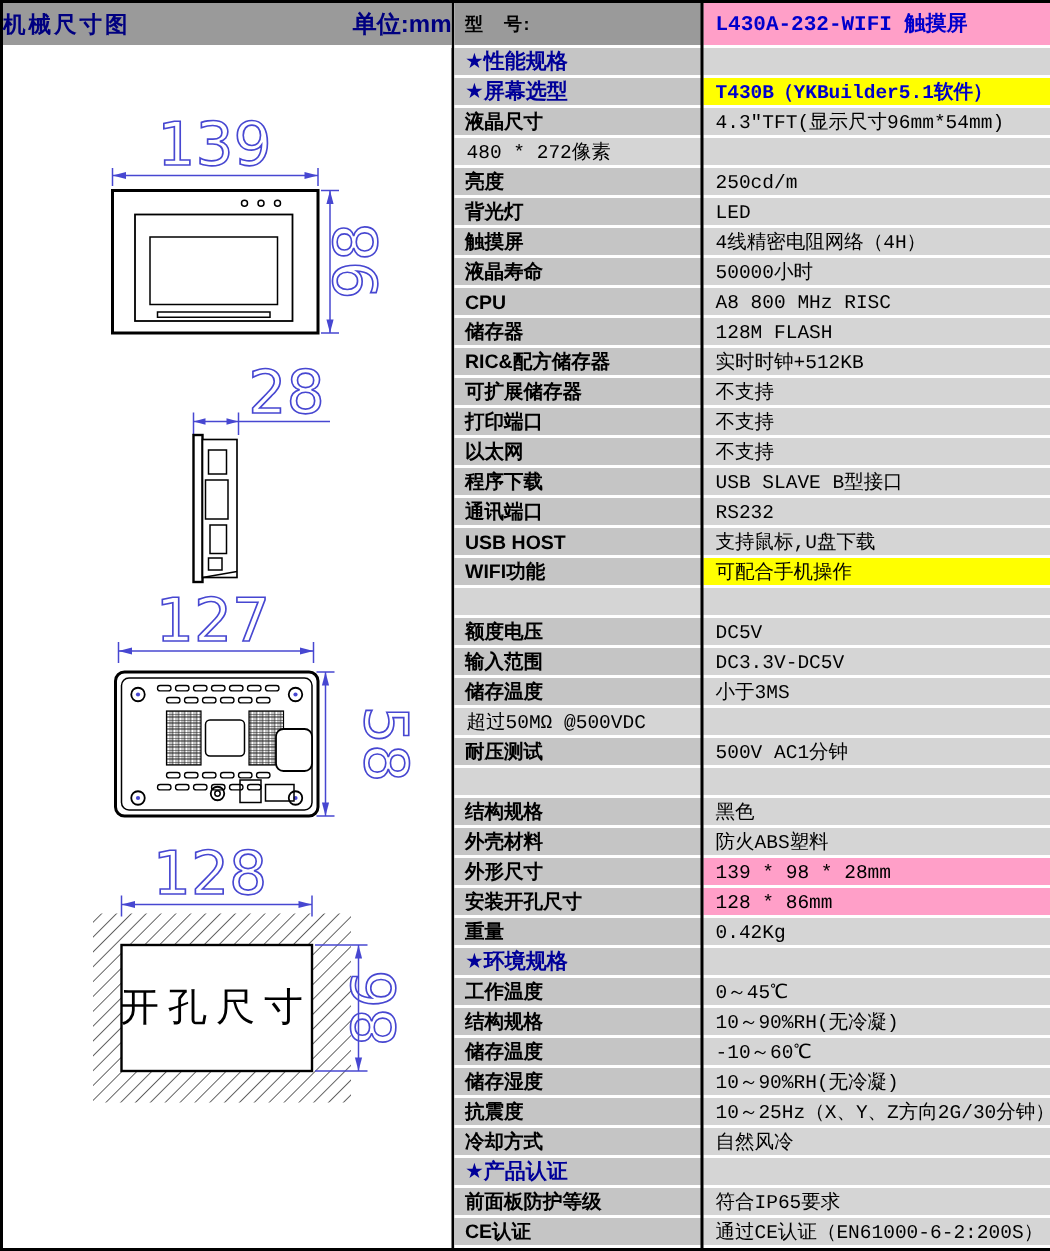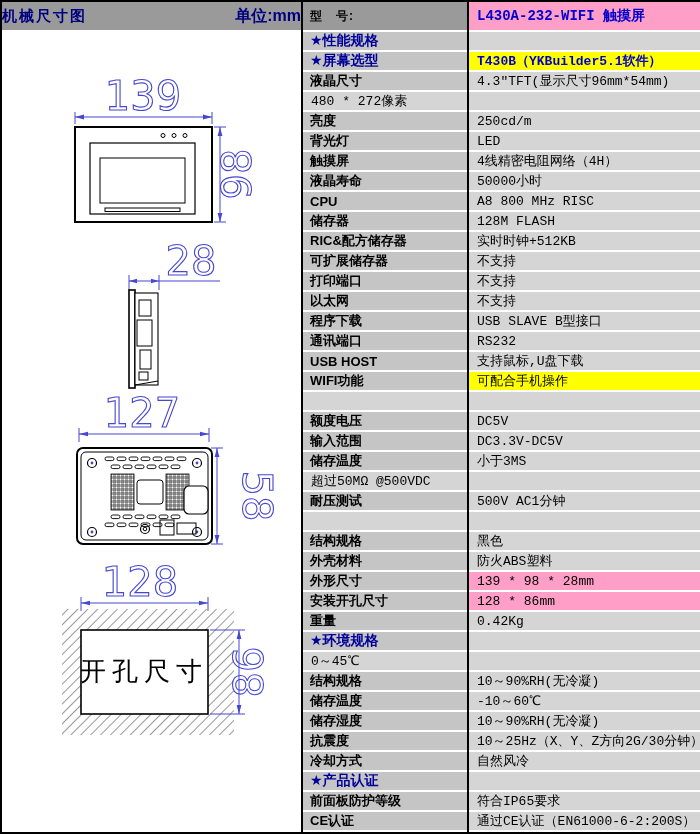--- a/index.html
+++ b/index.html
@@ -295,20 +295,21 @@
         </div>
         <div class="row">
           <div class="cell cl">重量</div>
           <div class="cell cv">0.42Kg</div>
         </div>
         <div class="row">
           <div class="cell cl star">★环境规格</div>
           <div class="cell cv"></div>
         </div>
         <div class="row">
+          <div class="cell cl">工作温度</div>
           <div class="cell cv">0～45℃</div>
         </div>
         <div class="row">
           <div class="cell cl">结构规格</div>
           <div class="cell cv">10～90%RH(无冷凝)</div>
         </div>
         <div class="row">
           <div class="cell cl">储存温度</div>
           <div class="cell cv">-10～60℃</div>
         </div>

